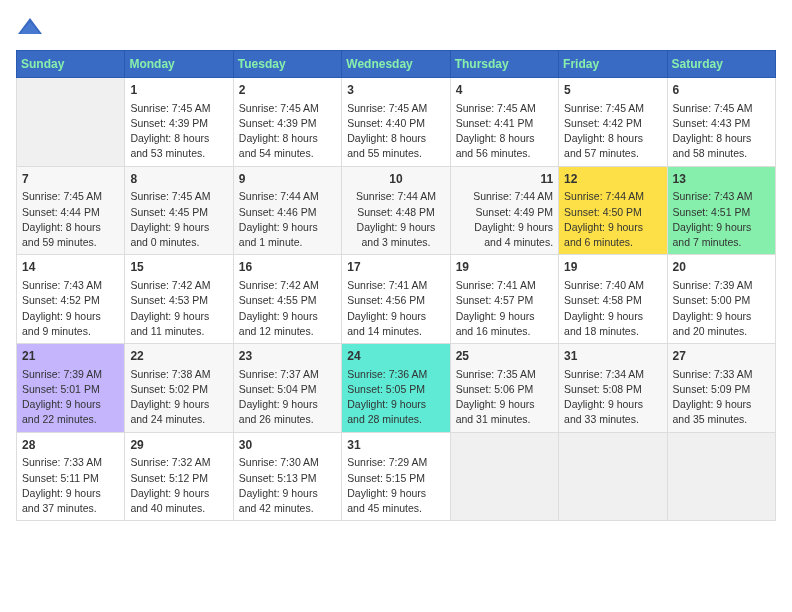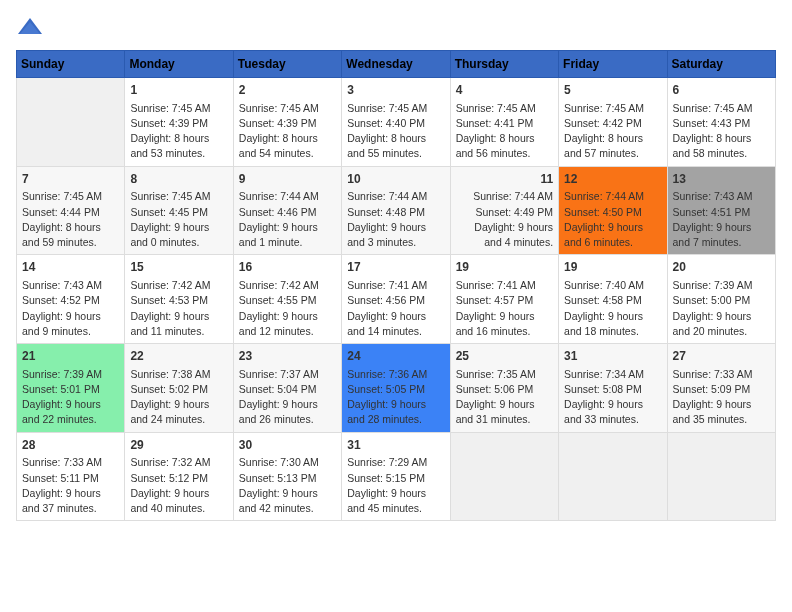--- a/index.html
+++ b/index.html
@@ -38,21 +38,21 @@
       font-size: 16px;
       color: #555;
     }
     .calendar {
       width: 100%;
       border-collapse: collapse;
       font-size: 11px;
     }
     .calendar th {
       background-color: #3a6bc4;
-      color: #000000;
+      color: #86efac;
       padding: 6px 4px;
       text-align: left;
       font-size: 12px;
       font-weight: bold;
       border: 1px solid #2a5ab0;
     }
     .calendar td {
       vertical-align: top;
       padding: 4px 5px;
       border: 1px solid #ddd;
@@ -145,33 +145,33 @@
           <div class="day-info">Sunrise: 7:45 AM<br>Sunset: 4:44 PM<br>Daylight: 8 hours and 59 minutes.</div>
         </td>
         <td style="background: rgb(247, 247, 247);">
           <span class="day-number">8</span>
           <div class="day-info">Sunrise: 7:45 AM<br>Sunset: 4:45 PM<br>Daylight: 9 hours and 0 minutes.</div>
         </td>
         <td style="background: rgb(247, 247, 247);">
           <span class="day-number">9</span>
           <div class="day-info">Sunrise: 7:44 AM<br>Sunset: 4:46 PM<br>Daylight: 9 hours and 1 minute.</div>
         </td>
-        <td style="background: rgb(247, 247, 247);">
+        <td style="background: rgb(247, 247, 247); text-align: center;">
           <span class="day-number">10</span>
           <div class="day-info">Sunrise: 7:44 AM<br>Sunset: 4:48 PM<br>Daylight: 9 hours and 3 minutes.</div>
         </td>
         <td style="background: rgb(247, 247, 247); text-align: right;">
           <span class="day-number">11</span>
           <div class="day-info">Sunrise: 7:44 AM<br>Sunset: 4:49 PM<br>Daylight: 9 hours and 4 minutes.</div>
         </td>
-        <td style="background: #f97316; margin-top: 43px;">
+        <td style="background: #fde047; margin-top: 43px;">
           <span class="day-number">12</span>
           <div class="day-info">Sunrise: 7:44 AM<br>Sunset: 4:50 PM<br>Daylight: 9 hours and 6 minutes.</div>
         </td>
-        <td style="background: #a3a3a3;">
+        <td style="background: #86efac;">
           <span class="day-number">13</span>
           <div class="day-info">Sunrise: 7:43 AM<br>Sunset: 4:51 PM<br>Daylight: 9 hours and 7 minutes.</div>
         </td>
       </tr>
       <tr>
         <td>
           <span class="day-number">14</span>
           <div class="day-info">Sunrise: 7:43 AM<br>Sunset: 4:52 PM<br>Daylight: 9 hours and 9 minutes.</div>
         </td>
         <td>
@@ -193,33 +193,33 @@
         <td>
           <span class="day-number">19</span>
           <div class="day-info">Sunrise: 7:40 AM<br>Sunset: 4:58 PM<br>Daylight: 9 hours and 18 minutes.</div>
         </td>
         <td>
           <span class="day-number">20</span>
           <div class="day-info">Sunrise: 7:39 AM<br>Sunset: 5:00 PM<br>Daylight: 9 hours and 20 minutes.</div>
         </td>
       </tr>
       <tr>
-        <td style="background: #86efac;">
+        <td style="background: #c4b5fd;">
           <span class="day-number">21</span>
           <div class="day-info">Sunrise: 7:39 AM<br>Sunset: 5:01 PM<br>Daylight: 9 hours and 22 minutes.</div>
         </td>
         <td style="background: rgb(247, 247, 247);">
           <span class="day-number">22</span>
           <div class="day-info">Sunrise: 7:38 AM<br>Sunset: 5:02 PM<br>Daylight: 9 hours and 24 minutes.</div>
         </td>
         <td style="background: rgb(247, 247, 247);">
           <span class="day-number">23</span>
           <div class="day-info">Sunrise: 7:37 AM<br>Sunset: 5:04 PM<br>Daylight: 9 hours and 26 minutes.</div>
         </td>
-        <td style="background: #3b82f6;">
+        <td style="background: #5eead4;">
           <span class="day-number">24</span>
           <div class="day-info">Sunrise: 7:36 AM<br>Sunset: 5:05 PM<br>Daylight: 9 hours and 28 minutes.</div>
         </td>
         <td style="background: rgb(247, 247, 247);">
           <span class="day-number">25</span>
           <div class="day-info">Sunrise: 7:35 AM<br>Sunset: 5:06 PM<br>Daylight: 9 hours and 31 minutes.</div>
         </td>
         <td style="background: rgb(247, 247, 247);">
           <span class="day-number">31</span>
           <div class="day-info">Sunrise: 7:34 AM<br>Sunset: 5:08 PM<br>Daylight: 9 hours and 33 minutes.</div>

